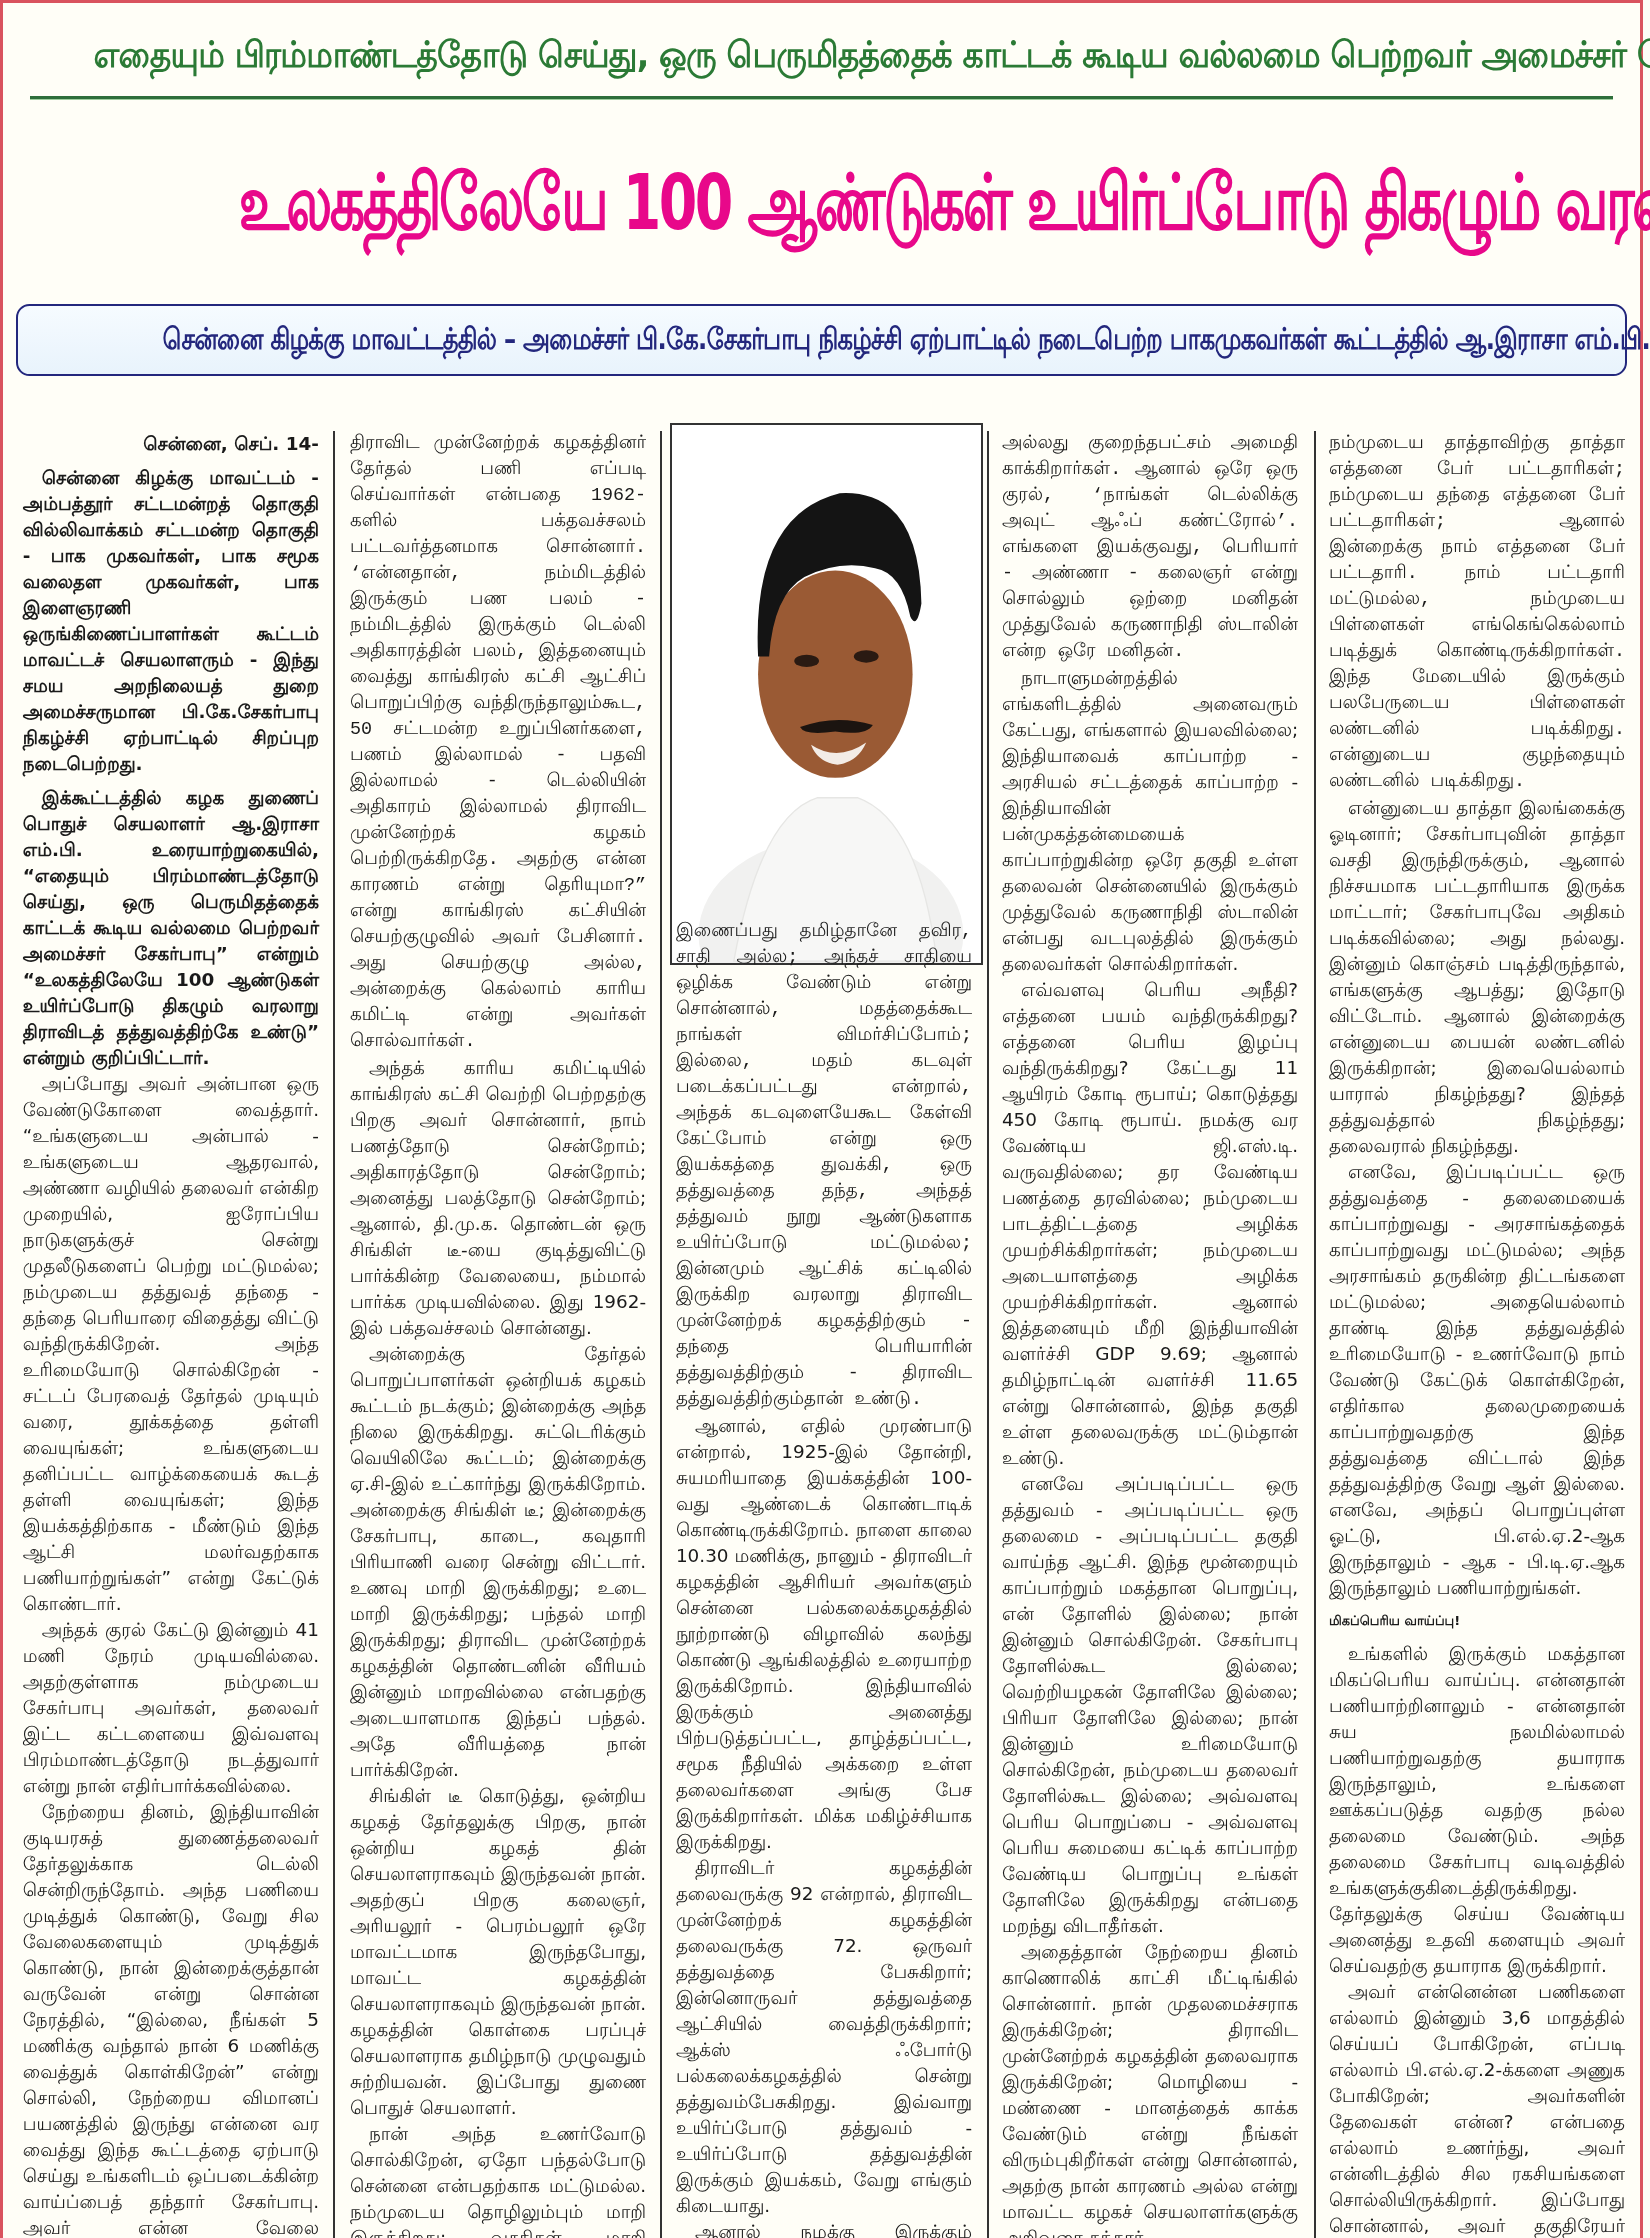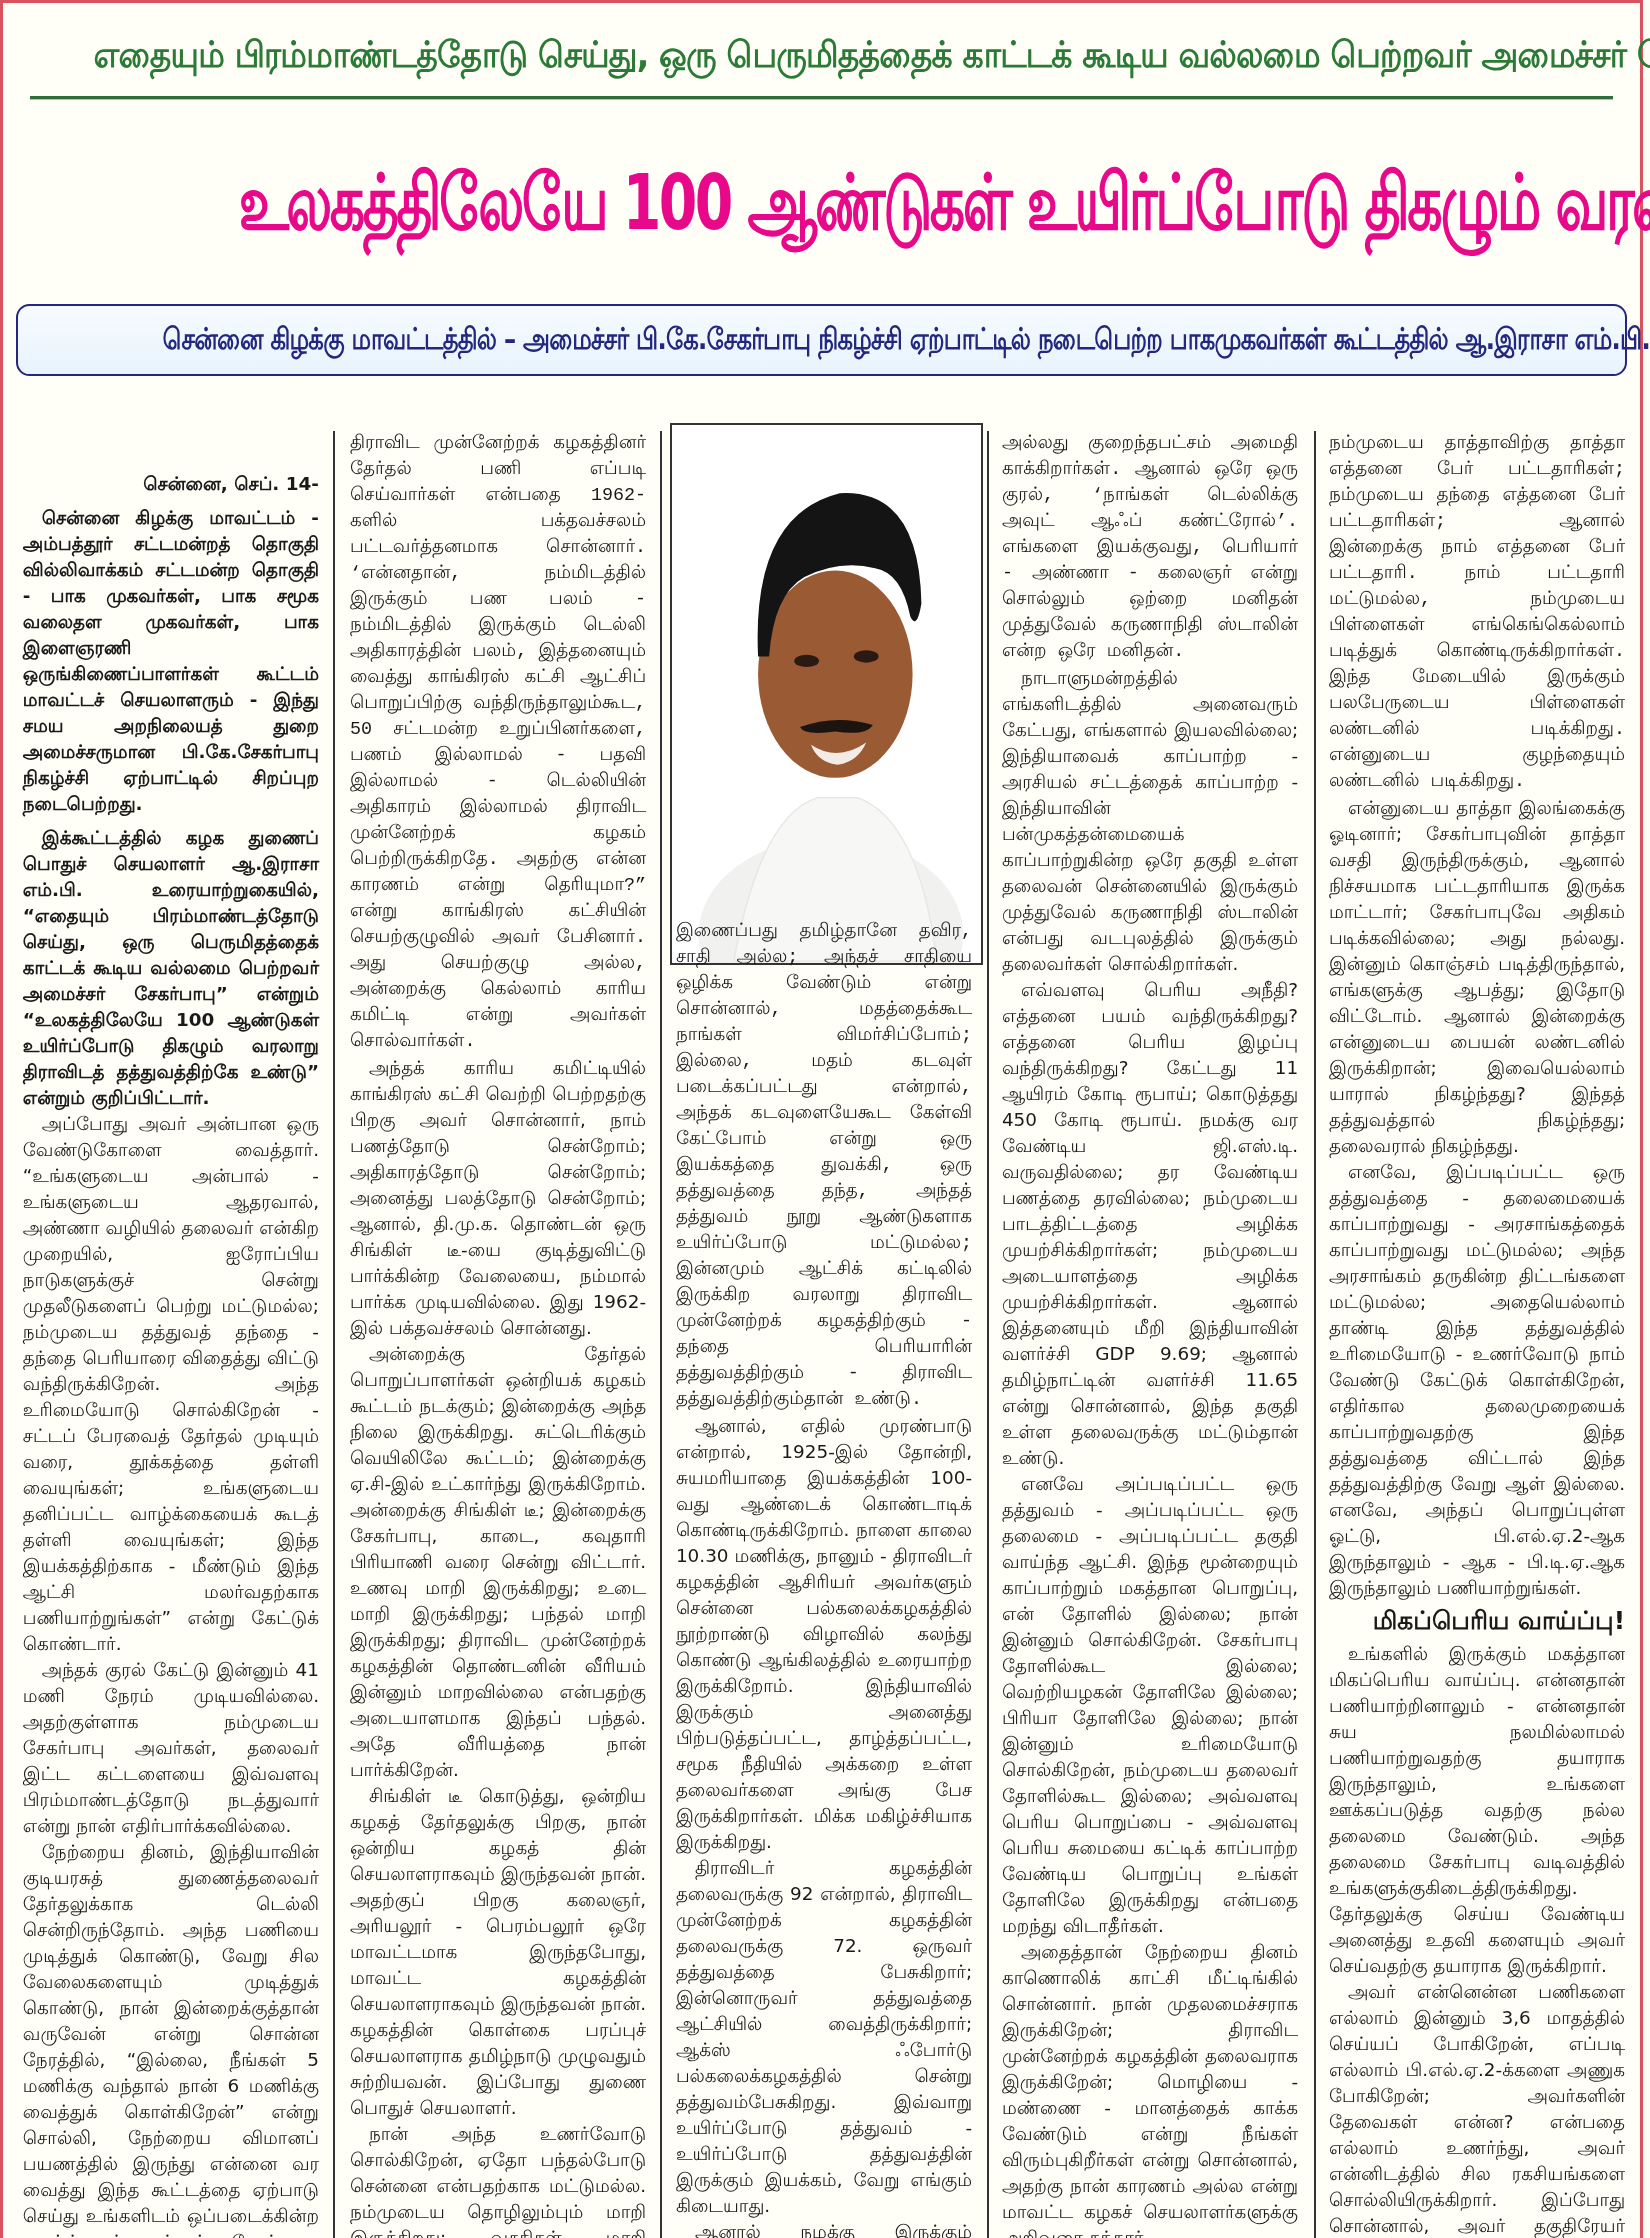--- a/index.html
+++ b/index.html
@@ -45,25 +45,25 @@
   .columns {
     position: absolute; left: 0; right: 0; top: 419px; bottom: 13.4px;
   }
   .col {
     position: absolute; top: 9px; bottom: 0;
     font-size: 18.4px; line-height: 26px; text-align: justify;
     overflow: hidden; box-sizing: border-box; padding: 0 9.9px;
   }
   .col p { margin: 0; text-indent: 19px; }
   .col p.noindent { text-indent: 0; font-family: Liberation Mono, monospace; }
-  .col .dateline { text-align: right; font-weight: bold; text-indent: 0; margin-top: 40px; }
+  .col .dateline { text-align: right; font-weight: bold; text-indent: 0; }
   .col .bold { font-weight: bold; margin-top: 8px; }
   .col h3 {
-    margin: 6.3px 0; font-size: 25px; line-height: 27px; font-weight: bold;
-    text-align: right;
+    margin: 6.3px 0; font-size: 13px; line-height: 27px; font-weight: bold;
+    text-align: left;
   }
   .rule-v { position: absolute; top: 9px; bottom: 4.5px; width: 1.8px; background: #333; }
   .c1 { left: 9.9px; width: 316px; }
   .c2 { left: 337px; width: 316px; }
   .c3 { left: 663px; width: 316px; }
   .c4 { left: 989px; width: 316px; }
   .c5 { left: 1316px; width: 316px; }
   .c3 .photo-spacer { height: 488px; }
   .photo {
     position: absolute; left: 667px; top: 420px; width: 313px; height: 542px;

